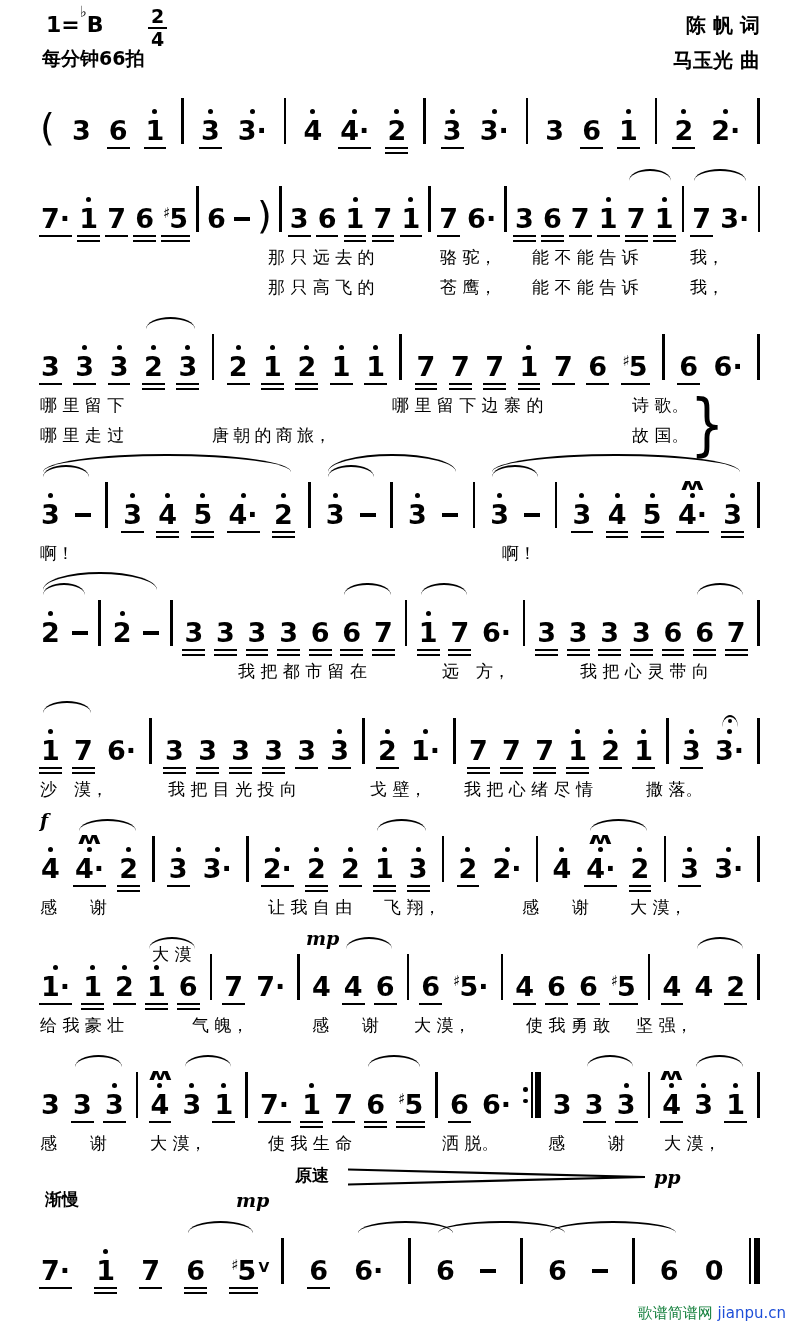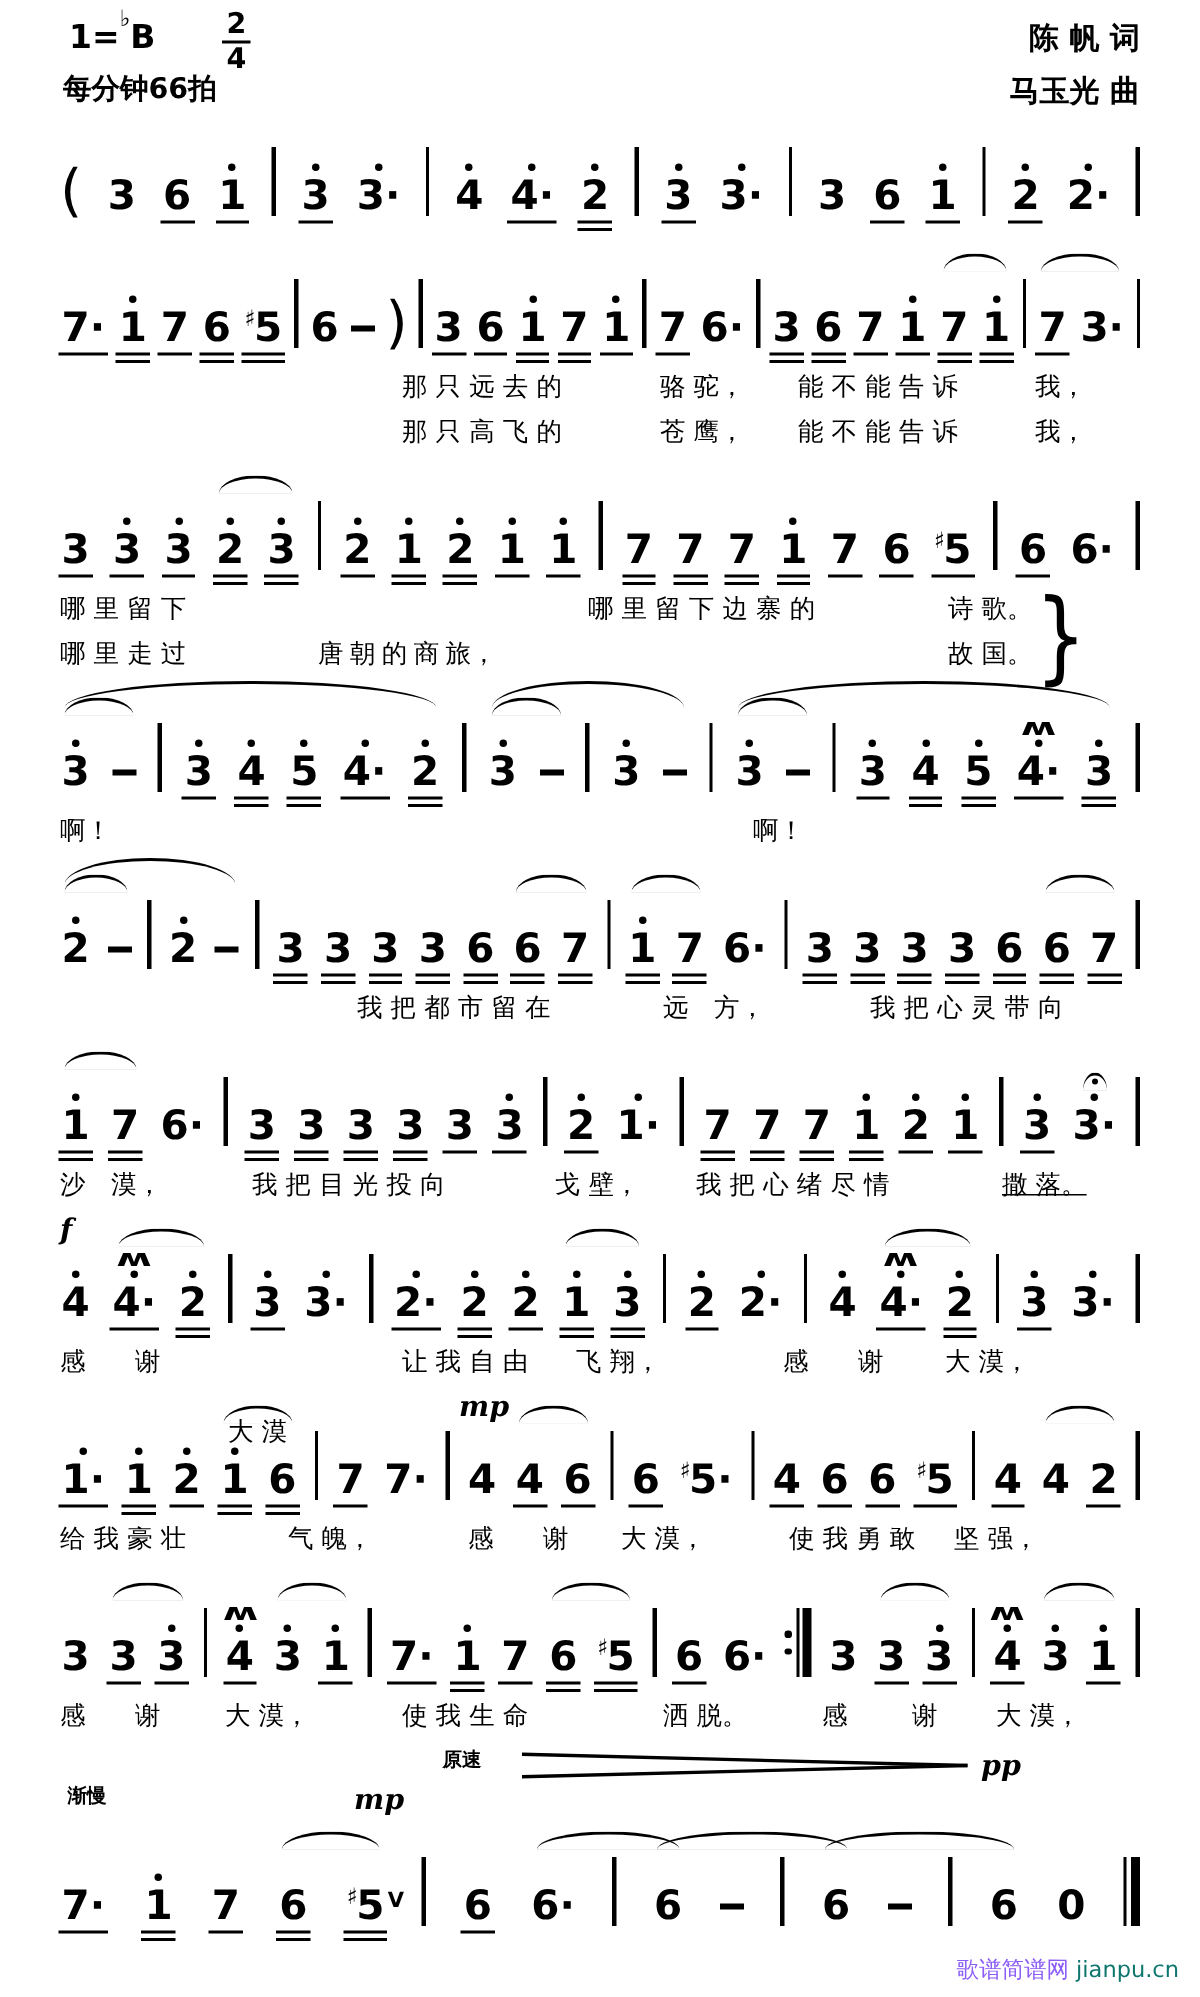--- a/index.html
+++ b/index.html
@@ -38,21 +38,21 @@
   .bar-end{width:11px;height:46px;border-left:2.5px solid #000;border-right:6px solid #000;box-sizing:border-box;}
   .bar-rpt{display:flex;align-items:center;height:46px;}
   .rdots{display:flex;flex-direction:column;gap:7px;margin-right:3px;}
   .rdot{width:4.5px;height:4.5px;border-radius:50%;background:#000;}
   .rthin{width:2.5px;height:46px;background:#000;}
   .rthick{width:5.5px;height:46px;background:#000;margin-left:2px;}
   .arc{position:absolute;border-top:2.5px solid #000;border-radius:50% 50% 0 0/100% 100% 0 0;height:10px;}
   .arc.l2{height:16px;}
   .mark{position:absolute;font-weight:700;white-space:nowrap;}
   .dyn{font-family:"DejaVu Serif",serif;font-style:italic;font-size:19px;}
-  .cjk{font-size:13px;}
+  .cjk{font-size:17px;}
   .lyrics{position:relative;height:30px;font-size:17px;}
   .lyrics span{position:absolute;top:0;white-space:pre;}
   .vbrace{position:absolute;left:648px;bottom:-2px;font-size:54px;font-weight:400;transform:scaleY(1.25);}
   .tempo-row{position:relative;height:48px;}
   .footer{position:absolute;right:14px;bottom:8px;font-size:15px;}
 </style>
 </head>
 <body>
 
 <div class="page">
@@ -569,21 +569,21 @@
             <div class="num">3<span class="adot">·</span></div>
           </div>
           <div class="bar"></div>
           <div class="arc" style="left: 3.11953px; width: 47.5891px; top: 11px;"></div>
         </div>
         <div class="lyrics">
           <span style="left: 0px;">沙　漠，</span>
           <span style="left: 128px;">我 把 目 光 投 向</span>
           <span style="left: 330px;">戈 壁，</span>
           <span style="left: 424px;">我 把 心 绪 尽 情</span>
-          <span style="left: 628px; text-decoration: underline;">撒 落。</span>
+          <span style="left: 606px;">撒 落。</span>
         </div>
       </div>
       <div class="system">
         <div class="notes">
           <div class="tok">
             <div class="odot"></div>
             <div class="num">4</div>
           </div>
           <div class="tok">
             <div class="mup">ʍ</div>
@@ -917,15 +917,15 @@
           <div class="bar-end"></div>
           <div class="arc" style="left: 148.338px; width: 64.868px; top: 11px;"></div>
           <div class="arc" style="left: 317.784px; width: 94.9555px; top: 11px;"></div>
           <div class="arc" style="left: 398.182px; width: 126.417px; top: 11px;"></div>
           <div class="arc" style="left: 510.041px; width: 126.417px; top: 11px;"></div>
         </div>
       </div>
     </div>
 
   <div class="footer">
-    <span id="wm-cn" style="color: #8b5cf6;">歌谱简谱网 </span><span id="wm-site" style="color: #0f766e;">jianpu.cn</span>
+    <span id="wm-cn" style="color: #15803d;">歌谱简谱网 </span><span id="wm-site" style="color: #1d4ed8;">jianpu.cn</span>
   </div>
 </div>
 
 </body></html>

